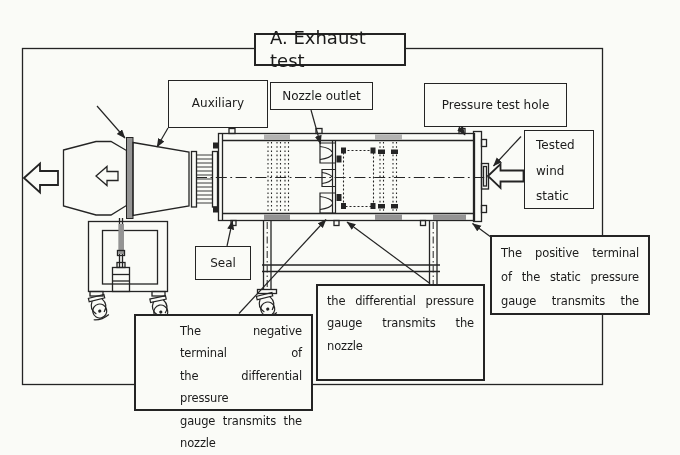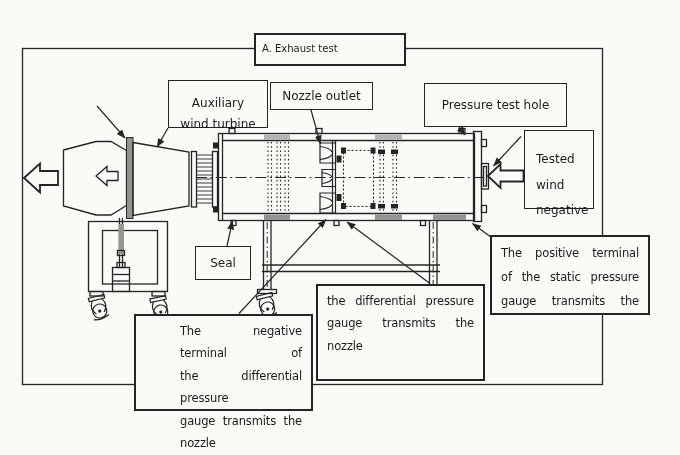--- a/index.html
+++ b/index.html
@@ -8,21 +8,21 @@
   .stage{ position:relative; width:680px; height:455px; background:var(--bg); overflow:hidden; }
   .stage svg{ position:absolute; left:0; top:0; color:var(--ink); }
   .gray{ fill:var(--gray); stroke:none; }
   .solid{ fill:currentColor; stroke:none; }
   .hollow{ fill:var(--bg); }
 
   .box{ position:absolute; box-sizing:border-box; background:var(--bg);
         border:1.5px solid var(--ink); color:#1b1b1b; font-size:12px; line-height:1.25; }
   .thick{ border-width:2px; }
   .center{ display:flex; align-items:center; justify-content:center; text-align:center; }
-  .titlebox{ display:flex; align-items:center; padding-left:6px; font-size:10px; }
+  .titlebox{ display:flex; align-items:center; padding-left:14px; font-size:18px; }
 
   .lines-center .ln{ text-align:center; line-height:21px; }
   .lines-left .ln{ text-align:left; line-height:25.5px; padding-left:11px; }
   .note{ font-size:11.5px; letter-spacing:-0.15px; padding:3.5px 9px 0 9px; }
   .note .ln{ text-align:justify; text-align-last:justify; line-height:22.5px; white-space:normal; }
   .note.last-left .ln:last-child{ text-align-last:left; }
   .note3 .ln{ line-height:24px; }
   .lines-center{ padding-top:12px; }
 </style>
 </head>
@@ -186,31 +186,30 @@
     </g>
   </svg>
 
   <div class="box thick titlebox" style="left:254px; top:33px; width:152px; height:33px;">
     <span>A. Exhaust test</span>
   </div>
 
 
   <div class="box lines-center" style="left:168px; top:80px; width:100px; height:48px;">
       <div class="ln">Auxiliary</div>
-      <div class="ln">wind turbine</div>
     </div>
 
   <div class="box center" style="left:270px; top:82px; width:103px; height:28px;">Nozzle outlet</div>
 
   <div class="box center" style="left:424px; top:83px; width:143px; height:44px;">Pressure test hole</div>
 
-  <div class="box lines-left" style="left:524px; top:130px; width:70px; height:79px; padding-top:16px;">
+  <div class="box lines-left" style="left:524px; top:130px; width:70px; height:79px; padding-top:2px;">
       <div class="ln">Tested</div>
       <div class="ln">wind</div>
-      <div class="ln">negative</div>
+      <div class="ln">static</div>
     </div>
 
   <div class="box center" style="left:195px; top:246px; width:56px; height:34px;">Seal</div>
 
   <div class="box thick note last-left" style="left:134px; top:314px; width:179px; height:97px;padding-left:44px;">
       <div class="ln">The negative terminal of</div>
       <div class="ln">the differential pressure</div>
       <div class="ln">gauge transmits the</div>
       <div class="ln">nozzle</div>
     </div>

